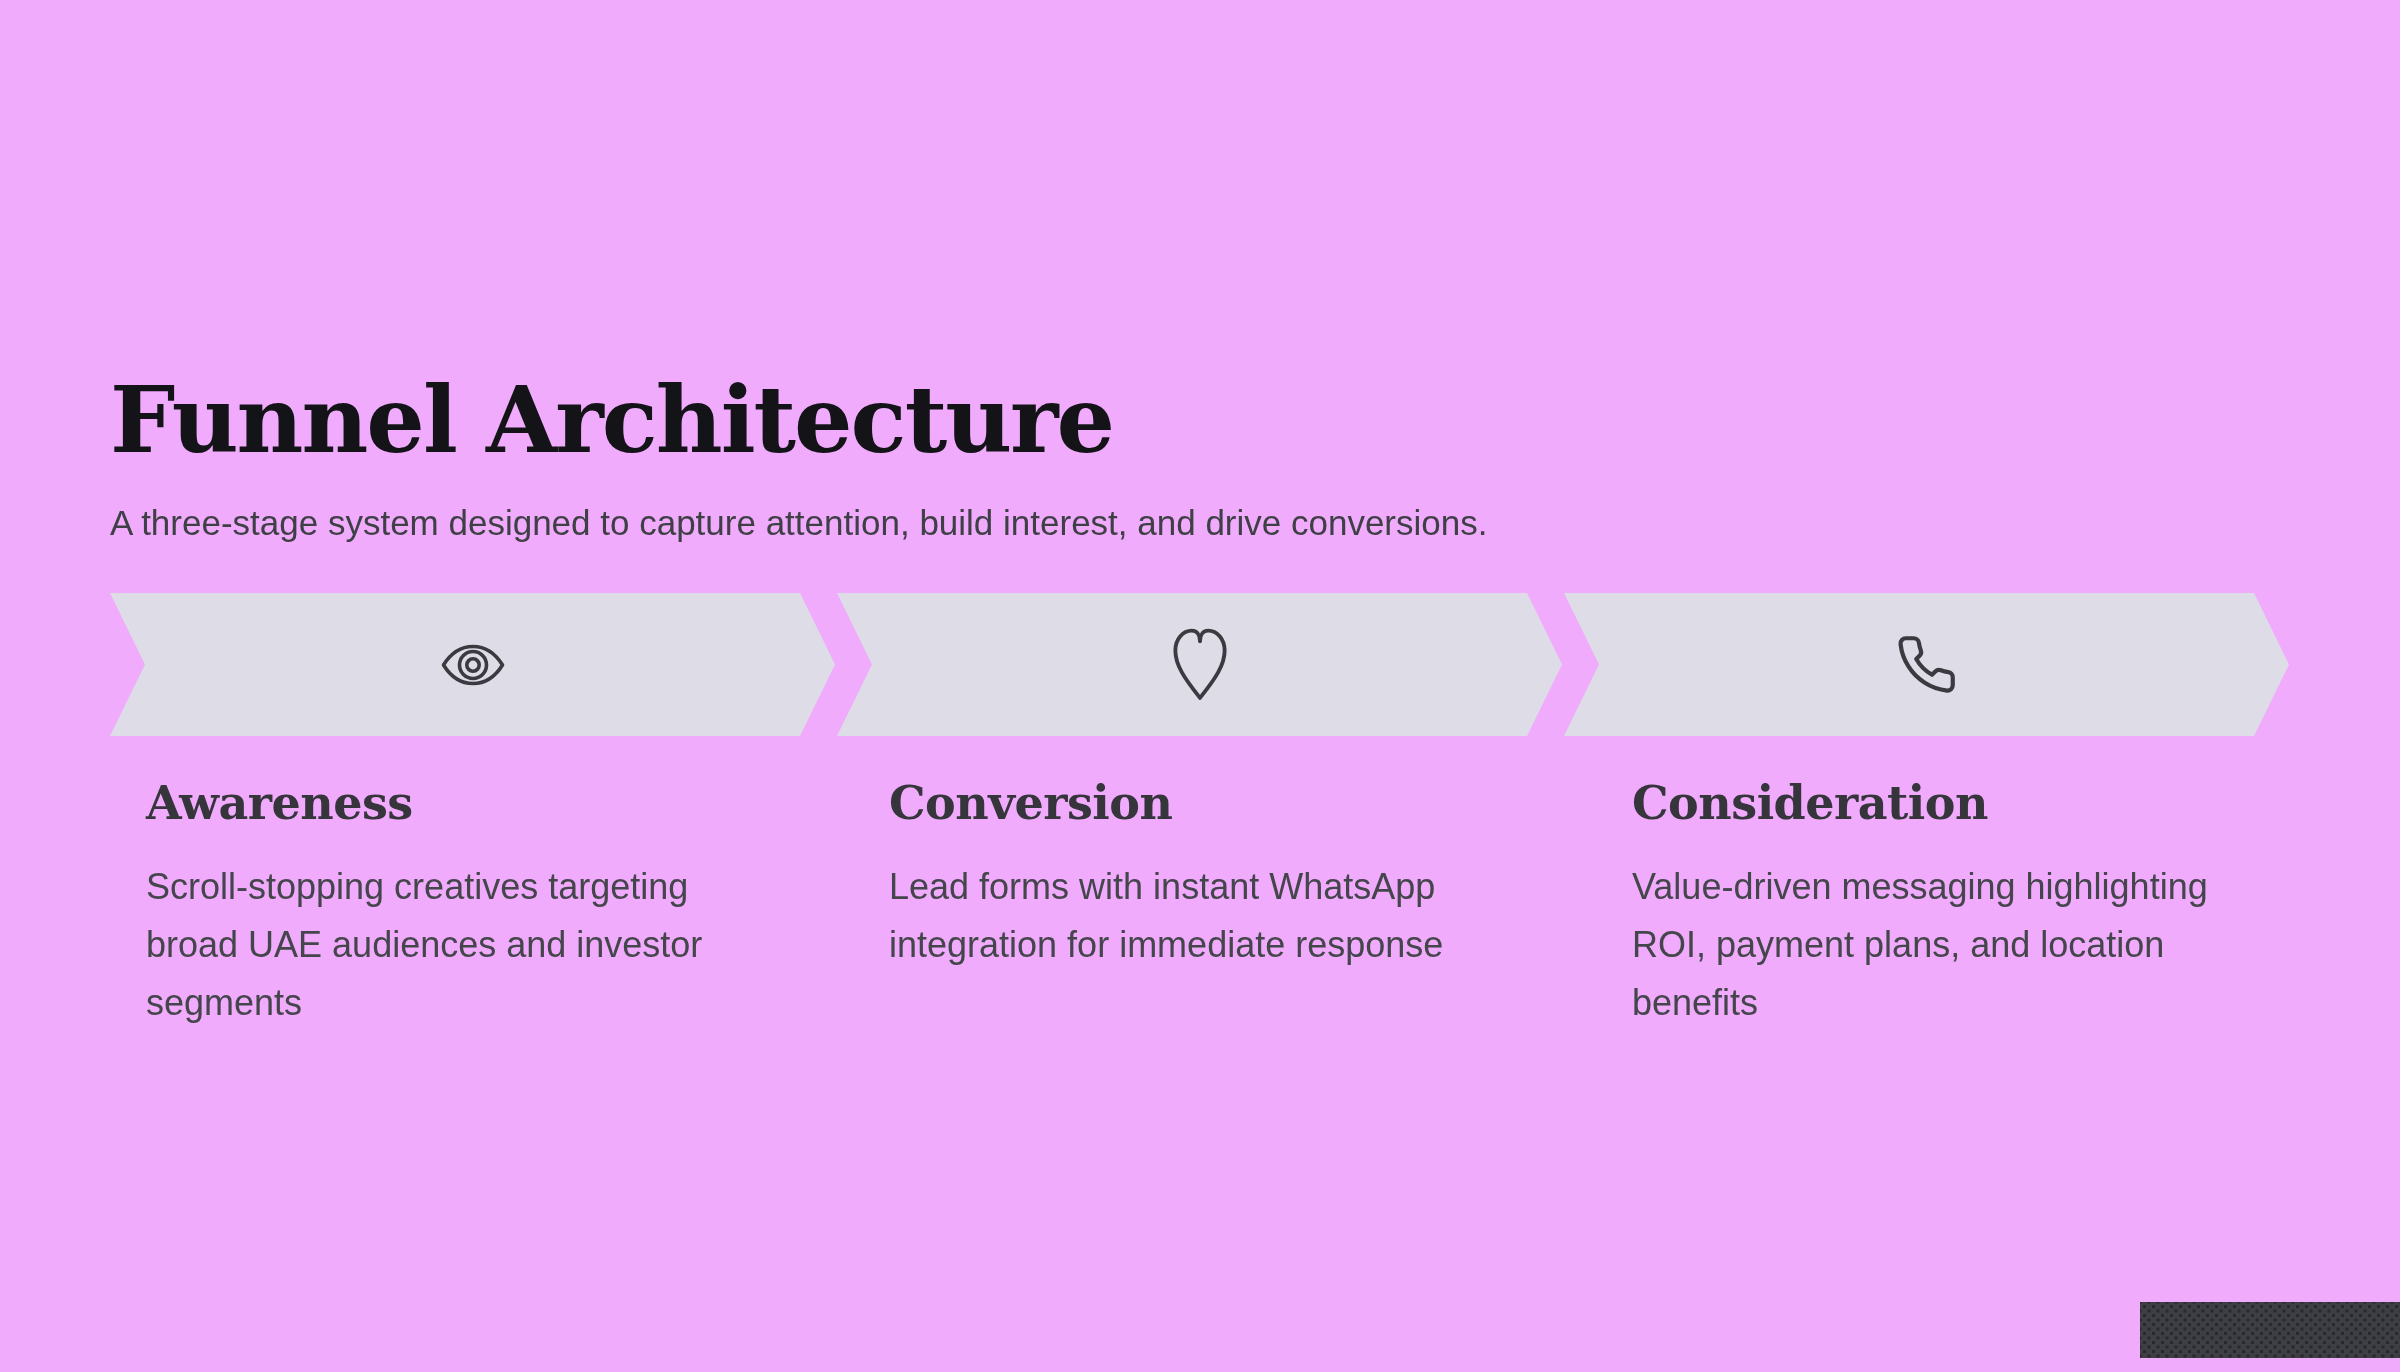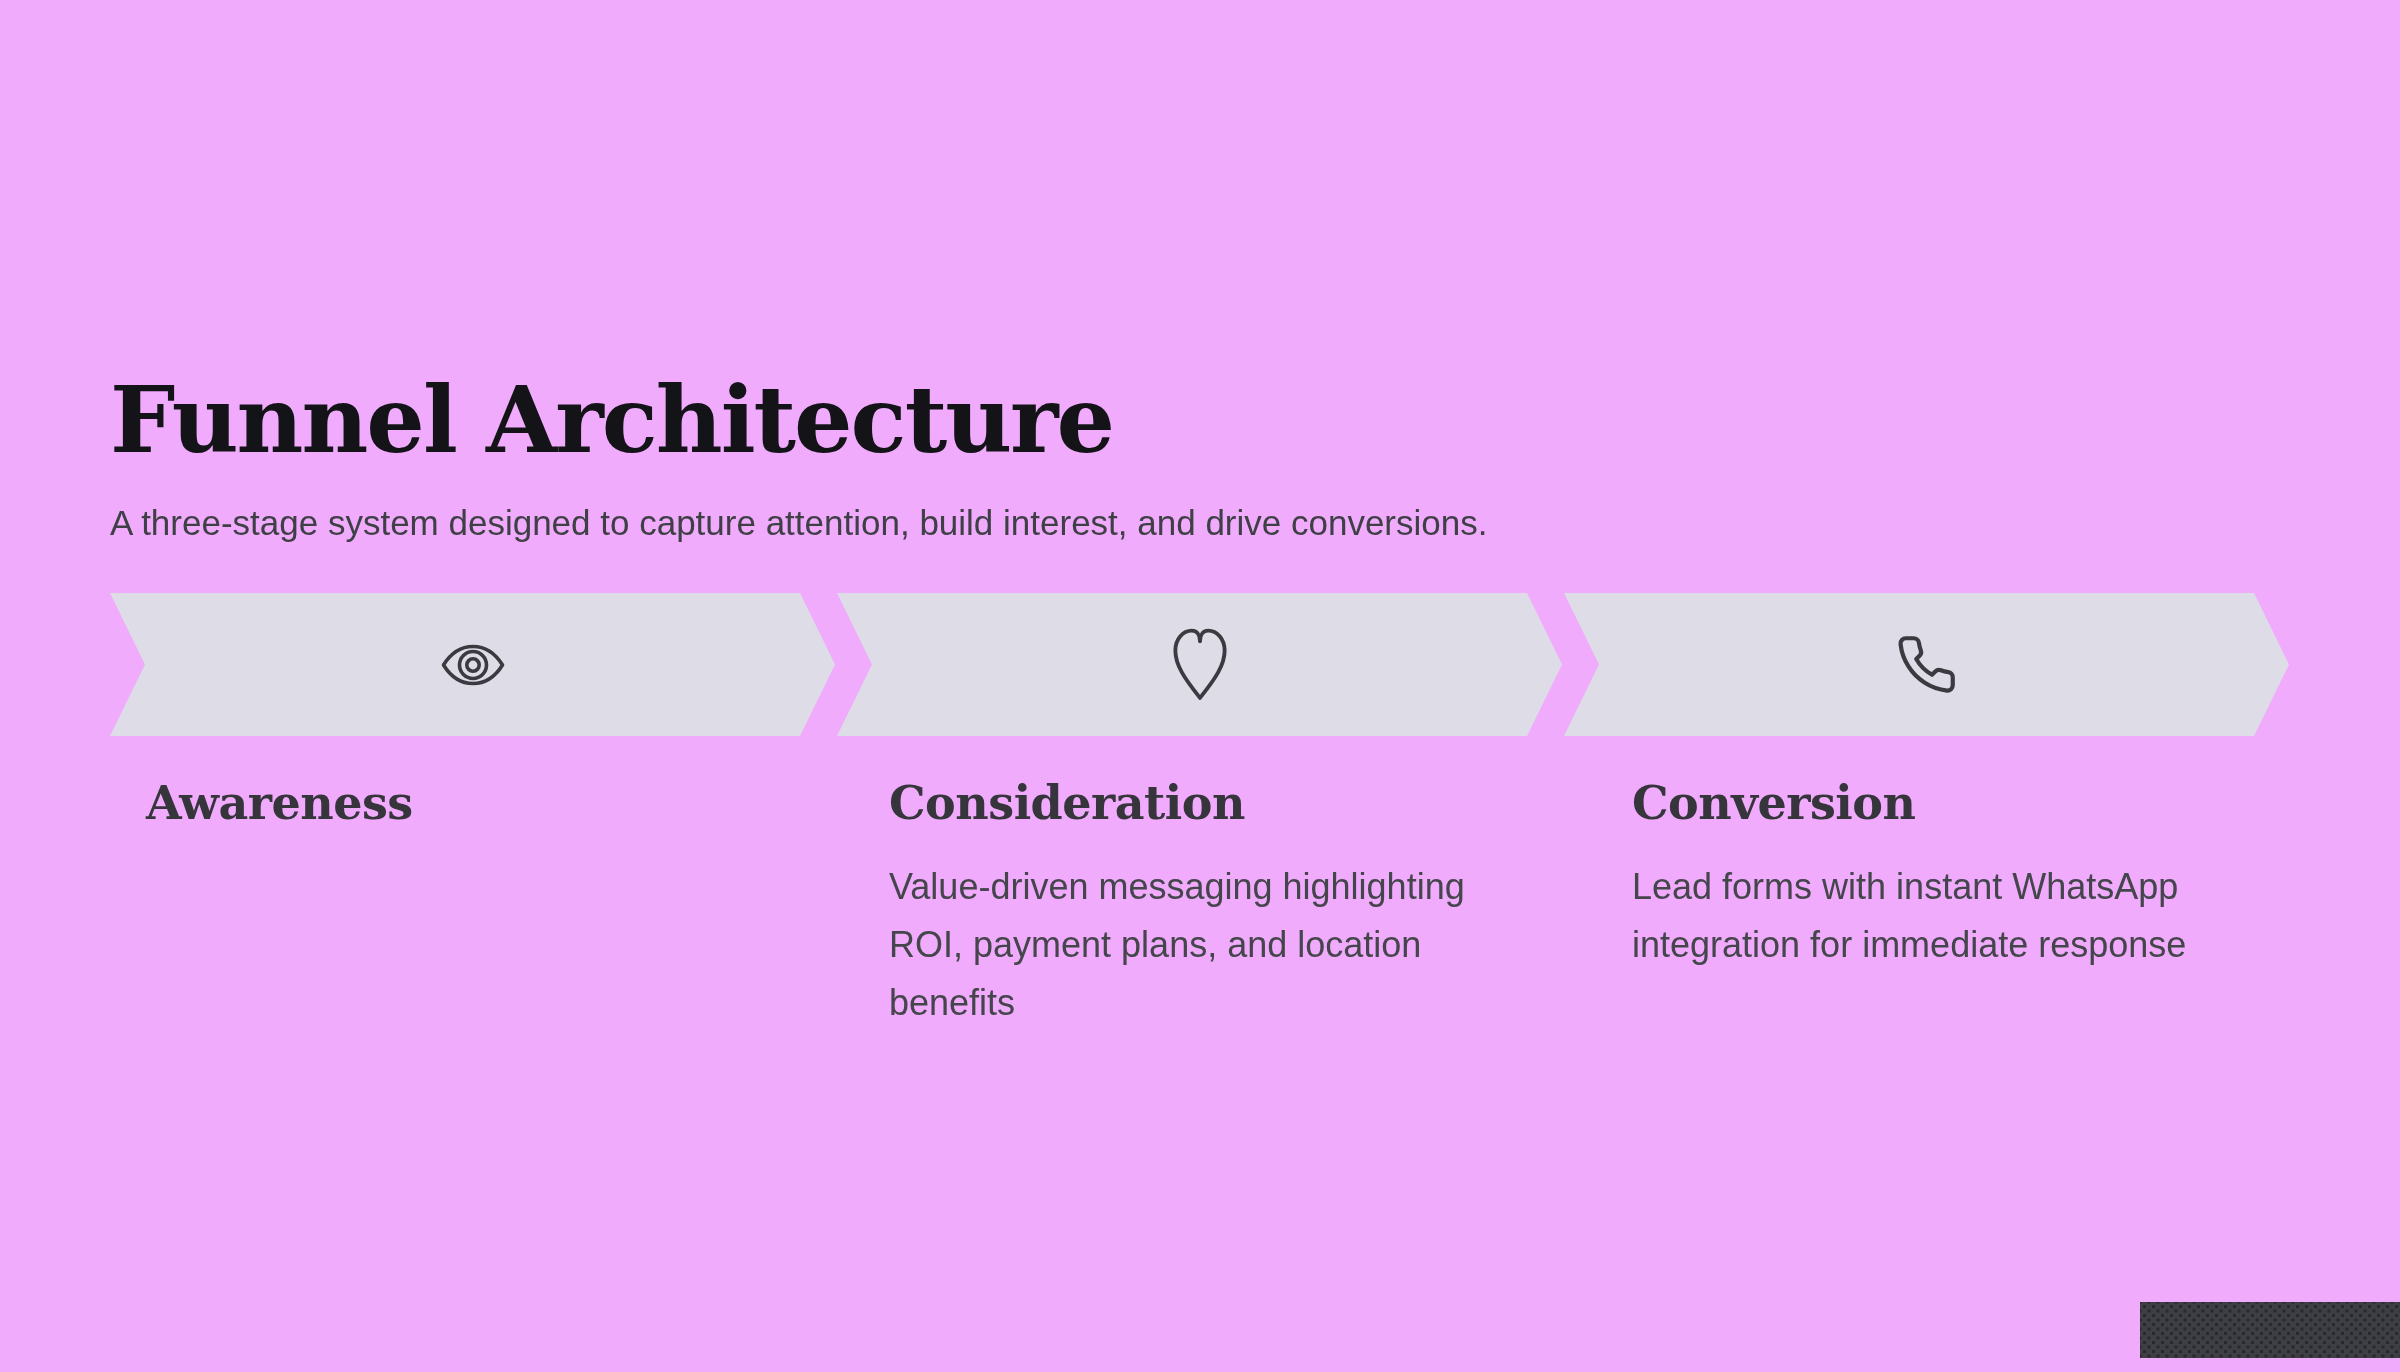--- a/index.html
+++ b/index.html
@@ -140,29 +140,30 @@
         </svg>
       </span>
     </div>
 
   </div>
 
   <div class="columns">
 
     <div class="column">
       <h3 class="stage-heading">Awareness</h3>
+      <p class="stage-desc">Scroll-stopping creatives targeting broad UAE audiences and investor segments</p>
+    </div>
+
+    <div class="column">
+      <h3 class="stage-heading">Conversion</h3>
+      <p class="stage-desc">Lead forms with instant WhatsApp integration for immediate response</p>
     </div>
 
     <div class="column">
       <h3 class="stage-heading">Consideration</h3>
       <p class="stage-desc">Value-driven messaging highlighting ROI, payment plans, and location benefits</p>
-    </div>
-
-    <div class="column">
-      <h3 class="stage-heading">Conversion</h3>
-      <p class="stage-desc">Lead forms with instant WhatsApp integration for immediate response</p>
     </div>
 
   </div>
 
   <div class="footer-bar"></div>
 
 </div>
 
 </body></html>

